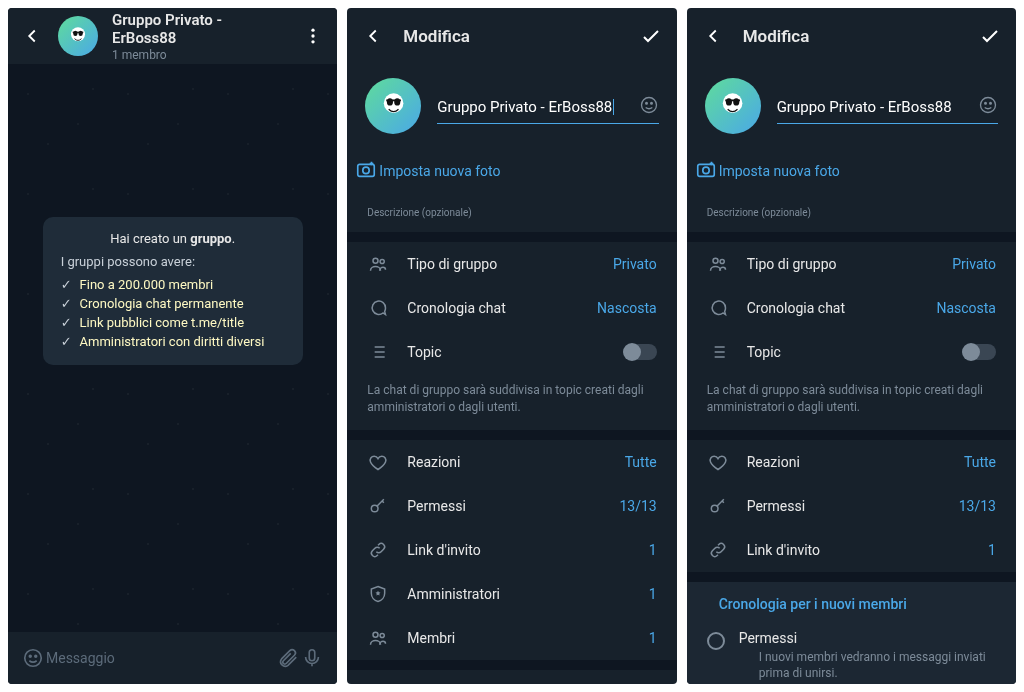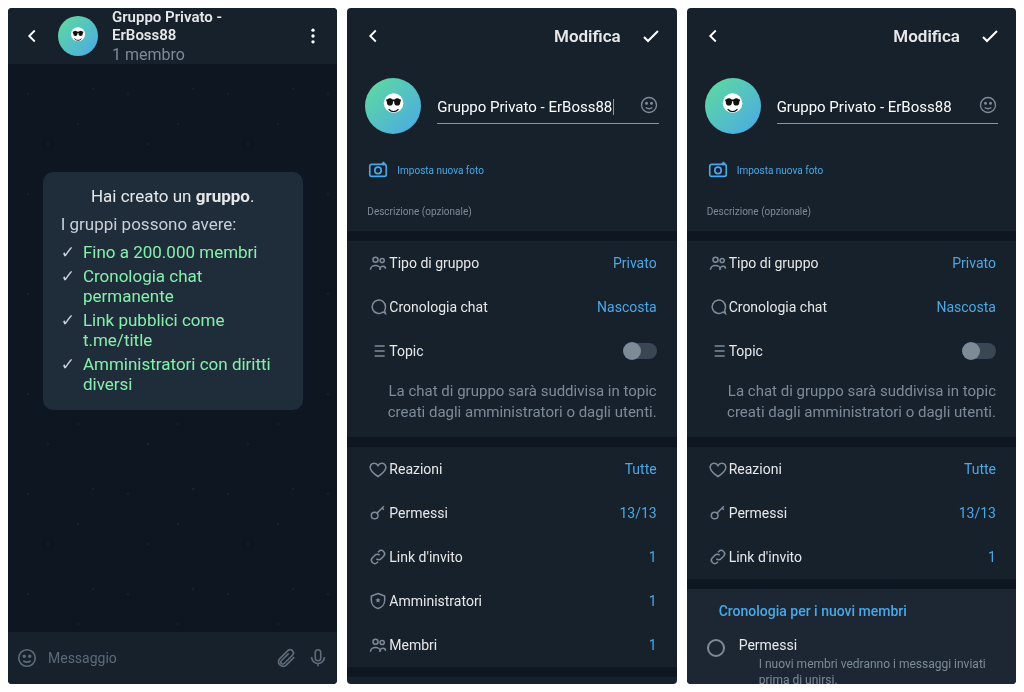--- a/index.html
+++ b/index.html
@@ -1,55 +1,55 @@
 <!DOCTYPE html>
 <html><head>
 <meta charset="utf-8">
 <style>
   * { margin: 0; padding: 0; box-sizing: border-box; font-family: -apple-system, BlinkMacSystemFont, "Segoe UI", Roboto, sans-serif; }
   body { background: #fff; width: 1024px; height: 692px; display: flex; gap: 10px; padding: 8px; }
   .screen { flex: 1; background: #17212b; border-radius: 4px; overflow: hidden; display: flex; flex-direction: column; color: #e8e8e8; position: relative; }
   .header { display: flex; align-items: center; height: 56px; padding: 0 12px; background: #17212b; gap: 14px; }
   .header .title-wrap { flex: 1; display: flex; flex-direction: column; }
   .header .title { font-size: 15px; font-weight: 600; }
-  .header .subtitle { font-size: 16px; color: #7d8b99; margin-top: 1px; }
+  .header .subtitle { font-size: 12px; color: #7d8b99; margin-top: 1px; }
   .icon-btn { width: 24px; height: 24px; color: #fff; display: flex; align-items: center; justify-content: center; cursor: pointer; }
   .avatar { width: 40px; height: 40px; border-radius: 50%; background: linear-gradient(135deg,#5fdc9b 0%,#4aa8e8 100%); display: flex; align-items: center; justify-content: center; flex-shrink: 0; }
   .avatar.lg { width: 56px; height: 56px; }
   .avatar svg { width: 70%; height: 70%; }
   .chat-bg { flex: 1; background: #0e1621; position: relative; overflow: hidden; }
   .chat-bg::before { content:""; position:absolute; inset:0; opacity:0.04; background-image: radial-gradient(circle at 20% 30%,#fff 1px,transparent 1px),radial-gradient(circle at 70% 60%,#fff 1px,transparent 1px),radial-gradient(circle at 40% 80%,#fff 1px,transparent 1px),radial-gradient(circle at 85% 25%,#fff 1px,transparent 1px); background-size: 100px 100px; }
-  .bubble { position: absolute; top: 40%; left: 50%; transform: translate(-50%,-50%); background: #1f2c39; border-radius: 10px; padding: 14px 18px; width: 260px; font-size: 17px; }
+  .bubble { position: absolute; top: 40%; left: 50%; transform: translate(-50%,-50%); background: #1f2c39; border-radius: 10px; padding: 14px 18px; width: 260px; font-size: 13px; }
   .bubble .line-center { text-align: center; margin-bottom: 8px; }
   .bubble .sub { color: #c8d0d8; margin-bottom: 6px; }
   .bubble ul { list-style: none; }
-  .bubble li { display: flex; align-items: flex-start; gap: 8px; color: #86efac; padding: 2px 0; }
+  .bubble li { display: flex; align-items: flex-start; gap: 8px; color: #fef9c3; padding: 2px 0; }
   .bubble li::before { content:"✓"; color:#c8d0d8; flex-shrink:0; }
-  .compose { display: flex; align-items: center; height: 52px; background: #17212b; padding: 0 8px; gap: 10px; }
+  .compose { display: flex; align-items: center; height: 52px; background: #17212b; padding: 0 14px; gap: 2px; }
   .compose .field { flex:1; color:#5c6b7a; font-size:14px; }
   .compose .ico { color:#5c6b7a; width:22px; height:22px; display:flex; align-items:center; justify-content:center; }
 
-  .edit-header { display:flex; align-items:center; height:56px; padding:0 14px; gap:18px;text-align:right; }
+  .edit-header { display:flex; align-items:center; height:56px; padding:0 14px; gap:18px; }
   .edit-header .title { font-size:17px; font-weight:600; flex:1; }
   .edit-row { display:flex; align-items:center; gap:16px; padding: 14px 18px; }
   .name-input { flex:1; border-bottom:1px solid #4aa8e8; padding: 6px 0 4px; display:flex; align-items:center; }
   .name-input span { font-size:15px; color:#fff; }
   .cursor { display:inline-block; width:1px; height:16px; background:#4aa8e8; margin-left:1px; }
   .name-input .emoji-ico { margin-left:auto; color:#7d8b99; }
-  .link-row { display:flex; align-items:center; gap:8px; padding:10px 20px; color:#4aa8e8; font-size:10px; }
+  .link-row { display:flex; align-items:center; gap:2px; padding:10px 8px; color:#4aa8e8; font-size:14px; }
   .link-row .ico { color:#4aa8e8; }
   .desc-row { padding:14px 20px; color:#7d8b99; font-size:10px; }
   .section-gap { height:10px; background:#0e1621; }
-  .list-item { display:flex; align-items:center; padding:12px 20px; }
+  .list-item { display:flex; align-items:center; padding:12px 20px; gap:18px; }
   .list-item .ico { width:22px; color:#7d8b99; display:flex; justify-content:center; }
   .list-item .label { flex:1; font-size:14px; color:#e8e8e8; }
   .list-item .value { font-size:14px; color:#4aa8e8; }
   .toggle { width:32px; height:16px; background:#3a4653; border-radius:10px; position:relative; }
   .toggle::after { content:""; position:absolute; width:18px; height:18px; background:#7d8b99; border-radius:50%; top:-1px; left:-2px; }
-  .hint { padding:8px 20px 14px; font-size:15px; color:#7d8b99; line-height:1.4;text-align:right; }
+  .hint { padding:8px 20px 14px; font-size:12px; color:#7d8b99; line-height:1.4; }
   .danger { padding:16px 20px; color:#e05f5f; font-size:14px; }
   .radio-section-title { padding:14px 20px 8px; color:#4aa8e8; font-size:14px; font-weight:500;margin-left:12px; }
   .radio-item { display:flex; align-items:flex-start; gap:14px; padding:10px 20px; }
   .radio { width:18px; height:18px; border:2px solid #7d8b99; border-radius:50%; flex-shrink:0; margin-top:2px; position:relative; }
   .radio-item .txt .t1 { font-size:14px; color:#e8e8e8; }
   .radio-item .txt .t2 { font-size:12px; color:#7d8b99; margin-top:3px; line-height:1.35;margin-left:20px; }
   .scroll { flex:1; overflow-y:auto; }
   .scroll::-webkit-scrollbar { width:0; }
   .history-panel { background:#1c2733; }
 </style>

